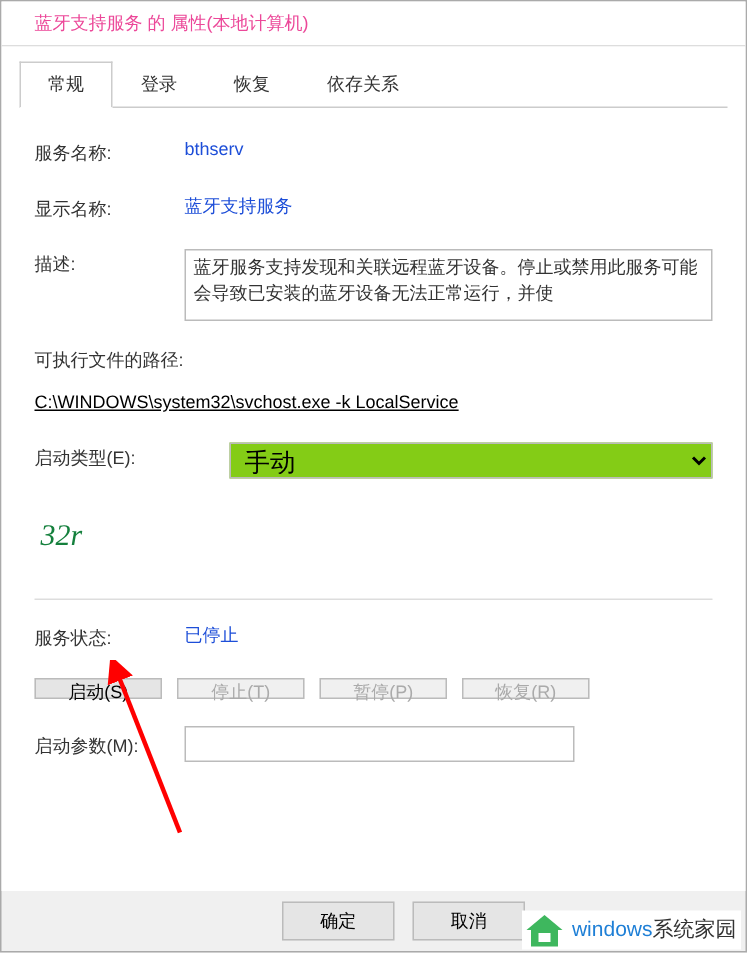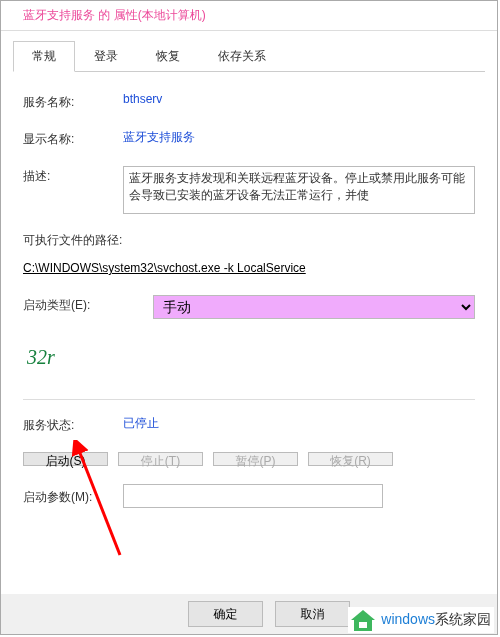--- a/index.html
+++ b/index.html
@@ -96,22 +96,22 @@
       display: flex;
       align-items: flex-start;
       margin-bottom: 15px;
       gap: 30px;
     }
     .startup-select {
       flex: 1;
       height: 24px;
       border: 1px solid #bbb;
       padding: 2px 5px;
-      font-size: 14px;
-      background: #f0abfc;
+      font-size: 17px;
+      background: #84cc16;
     }
     .watermark {
       height: 50px;
       margin: 5px 0 15px 0;
       position: relative;
       color: #aaa;
       font-size: 11px;
       font-style: italic;
     }
     .watermark-text {

